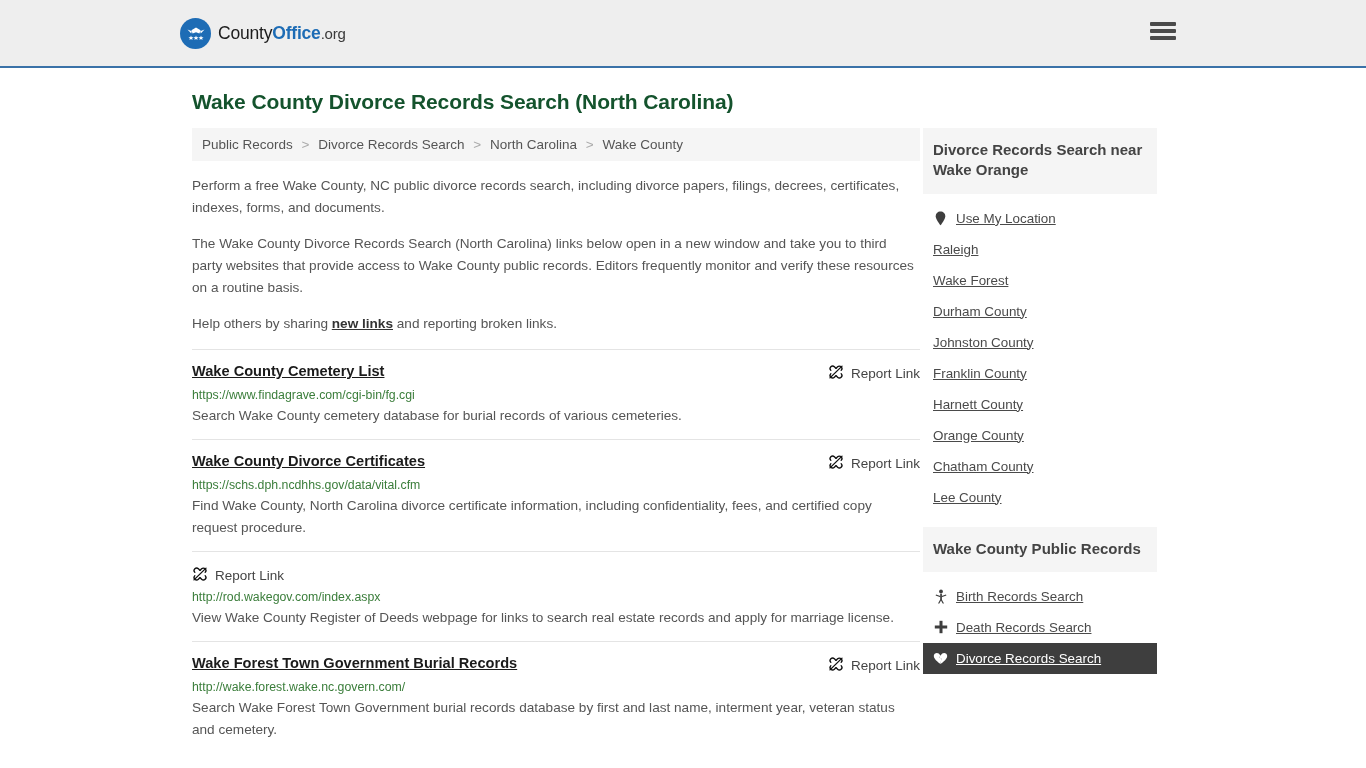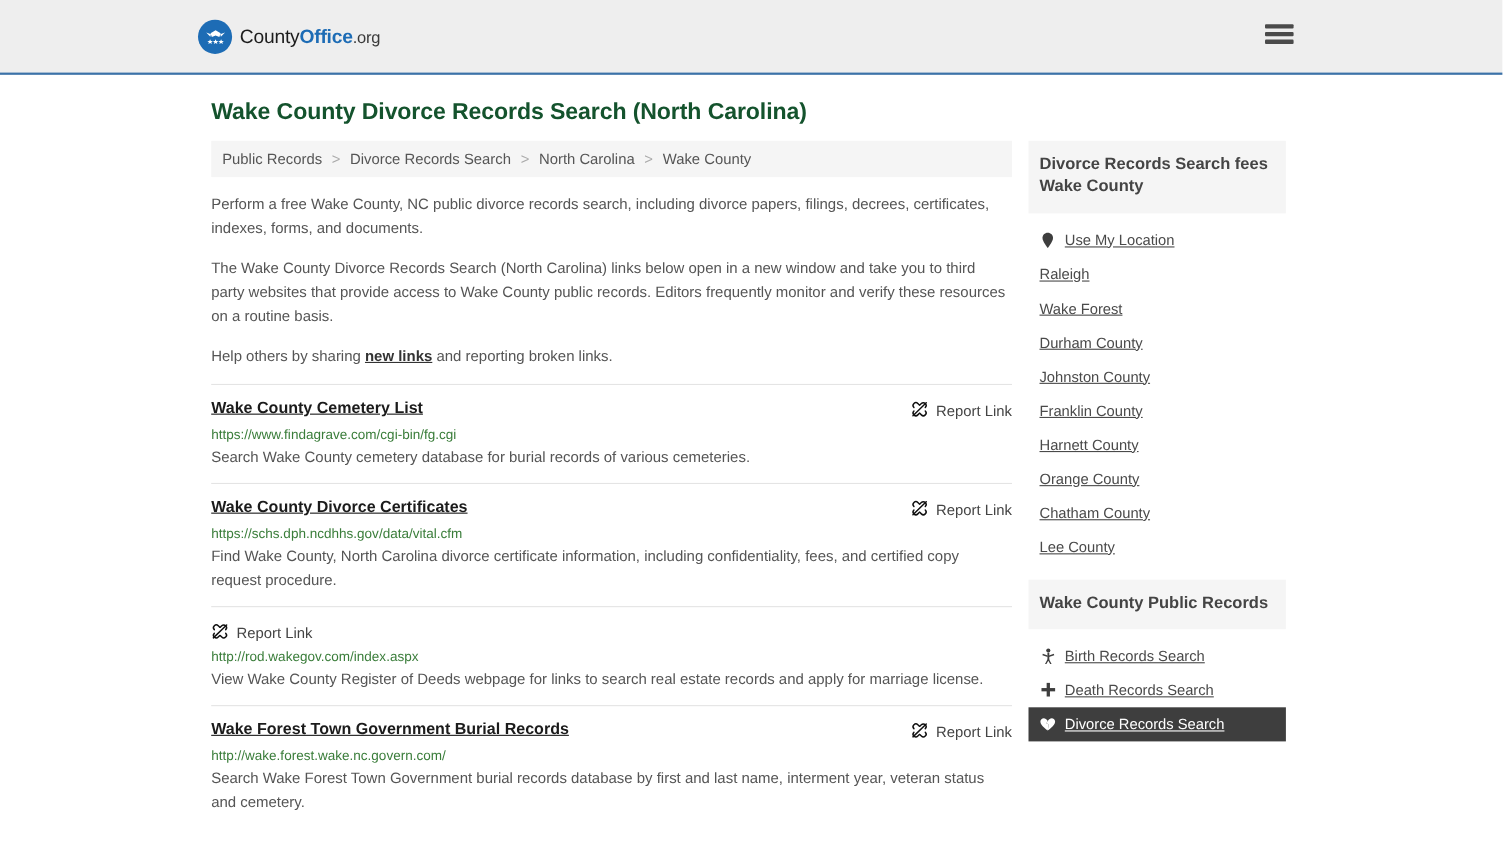--- a/index.html
+++ b/index.html
@@ -112,21 +112,21 @@
   h1#page-title {
     font-size: 21px;
     color: #14532d;
     margin: 22px 0 14px 0;
     font-weight: bold;
     letter-spacing: -0.1px;
   }
   #content-cols {
     display: flex;
     align-items: flex-start;
-    gap: 15px;
+    gap: 3px;
   }
   #main-col { width: 728px; flex: none; }
   #side-col { width: 234px; flex: none; }
 
   
   #breadcrumb {
     background: #f5f5f5;
     padding: 9px 10px;
     font-size: 13.5px;
     color: #666666;
@@ -367,21 +367,21 @@
           <div class="result-url">http://wake.forest.wake.nc.govern.com/</div>
           <div class="result-desc">Search Wake Forest Town Government burial records database by first and last name, interment year, veteran status and cemetery.</div>
         </div>
 
       </div>
     </div>
 
     <div id="side-col">
 
       <div class="panel">
-        <div class="panel-head">Divorce Records Search fees Wake County</div>
+        <div class="panel-head">Divorce Records Search near Wake Orange</div>
         <ul class="panel-list">
           <li>
             <span class="side-icon">
               <svg width="11" height="15" viewBox="0 0 11 15">
                 <path d="M5.5 0.6 C2.7 0.6 0.7 2.7 0.7 5.3 C0.7 8.6 5.5 14.4 5.5 14.4 C5.5 14.4 10.3 8.6 10.3 5.3 C10.3 2.7 8.3 0.6 5.5 0.6 Z" fill="#3e3e3e"></path>
               </svg>
             </span>
             <a class="panel-link" href="#">Use My Location</a>
           </li>
           <li>

